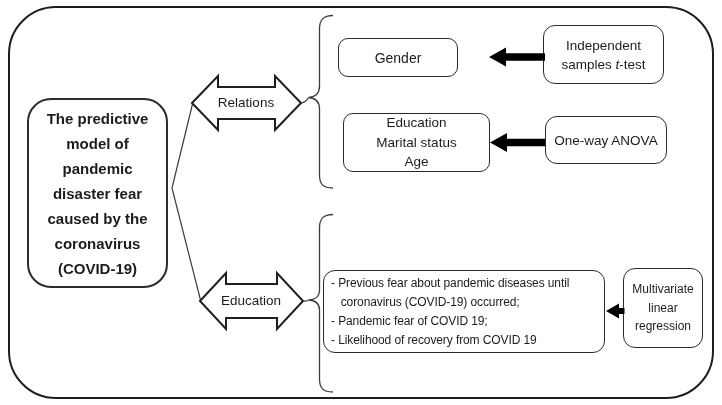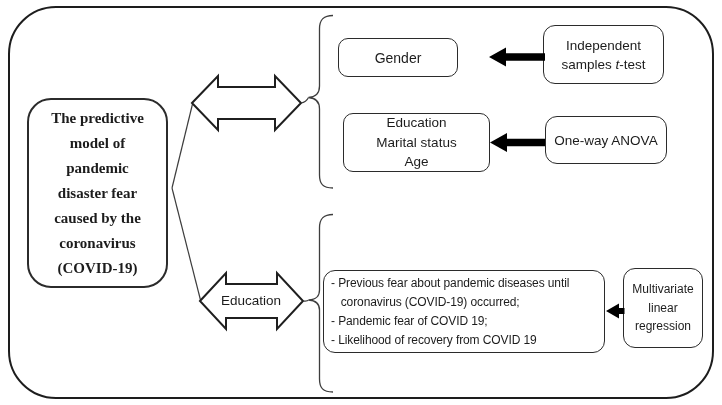--- a/index.html
+++ b/index.html
@@ -42,21 +42,20 @@
     white-space: pre-line;
   }
   .model-box {
     left: 27px; top: 98px;
     width: 141px; height: 190px;
     border-width: 2px;
     border-radius: 24px;
     font-size: 15px;
     font-weight: bold;
     line-height: 25px;
-    font-family: Liberation Serif, serif;
   }
   .gender-box  { left: 338px; top: 38px;  width: 120px; height: 39px; font-size: 14px; }
   .ttest-box   { left: 543px; top: 25px;  width: 121px; height: 59px; font-size: 13.5px; line-height: 19px; border-radius: 12px; flex-direction: column; }
   .ttest-box .tline { display: block; white-space: nowrap; }
   .italic-t { font-style: italic; }
   .education-box { left: 343px; top: 113px; width: 147px; height: 59px; font-size: 13.5px; line-height: 19.5px; }
   .anova-box   { left: 545px; top: 116px; width: 122px; height: 48px; font-size: 13.5px; border-radius: 12px; }
   .predictors-box {
     left: 323px; top: 270px;
     width: 282px; height: 83px;
@@ -122,20 +121,21 @@
   </svg>
 
   <div class="box model-box">The predictive
 model of
 pandemic
 disaster fear
 caused by the
 coronavirus
 (COVID-19)</div>
 
+  <div class="arrow-label relations-label">Relations</div>
   <div class="arrow-label predictor-label">Education</div>
 
   <div class="box gender-box">Gender</div>
 
   <div class="box ttest-box">
     <span class="tline">Independent</span>
     <span class="tline"><span>samples </span><span class="italic-t">t</span><span>-test</span></span>
   </div>
 
   <div class="box education-box">Education

